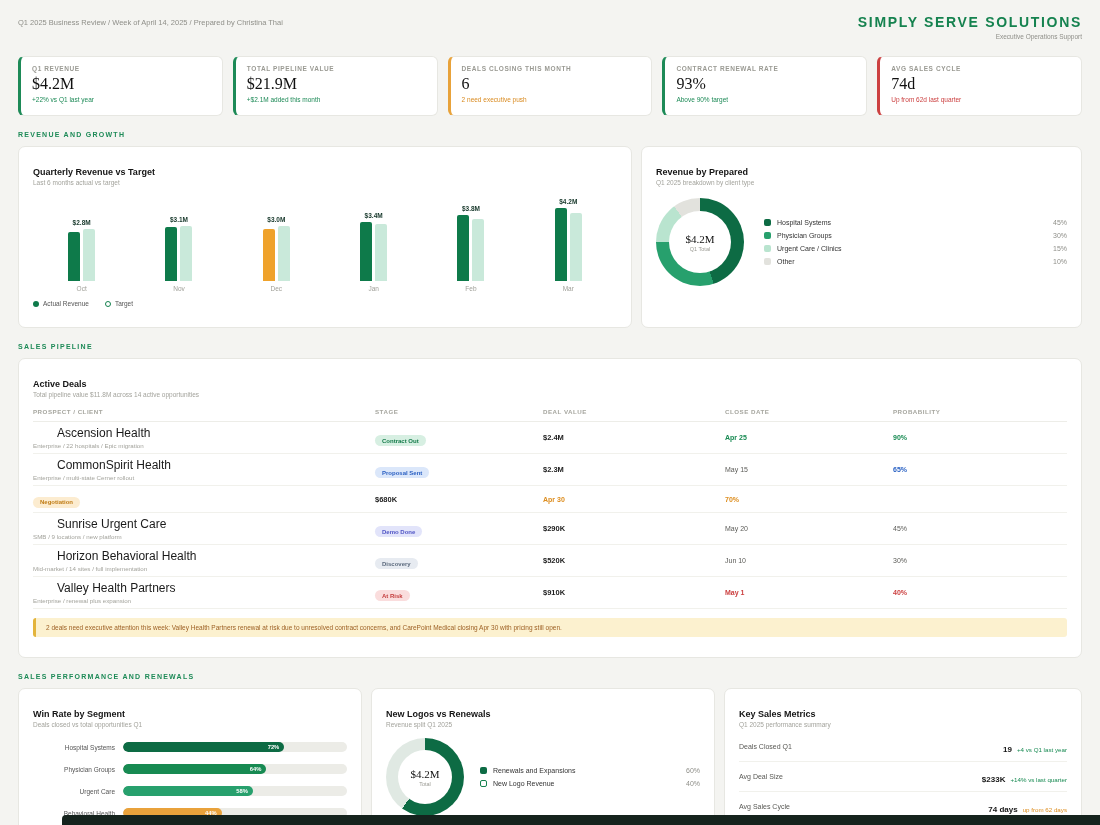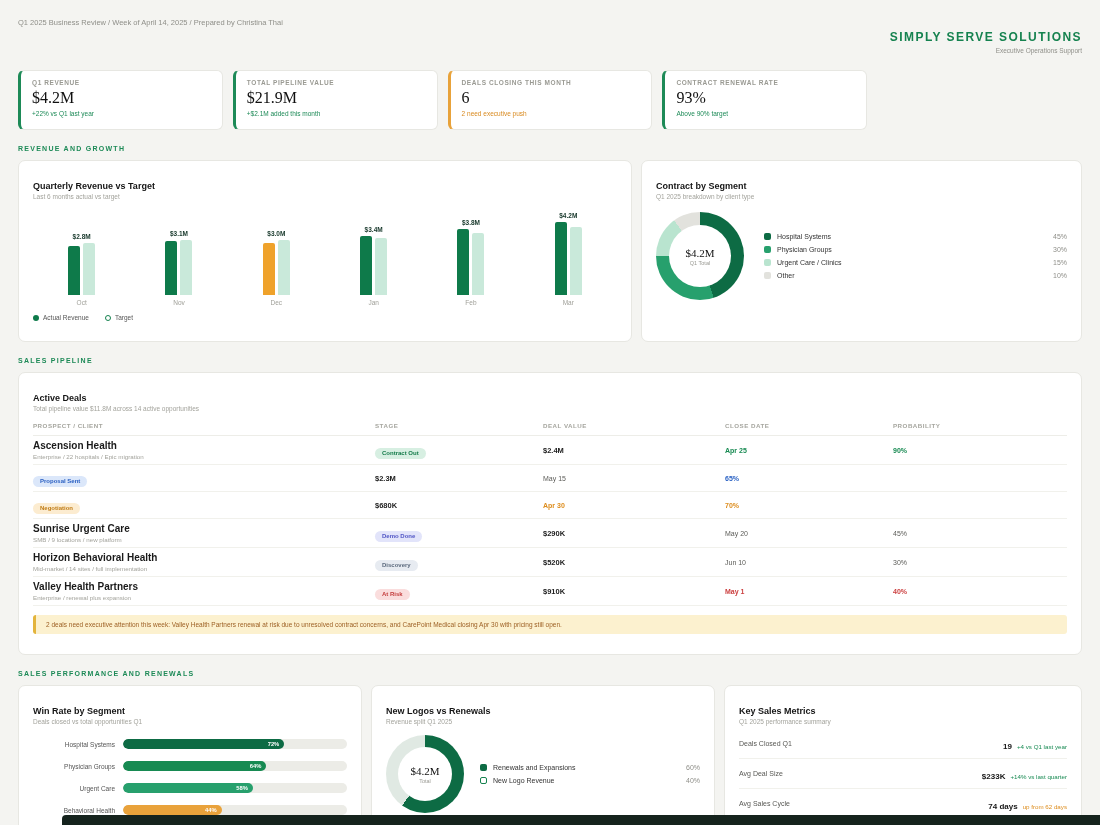--- a/index.html
+++ b/index.html
@@ -3,21 +3,21 @@
 <meta charset="utf-8">
 <style>
   * { margin:0; padding:0; box-sizing:border-box; }
   body { font-family:"Liberation Sans", sans-serif; background:#e9e9e6; }
   .page { width:1100px; height:825px; background:#f4f4f1; position:relative; padding:14px 18px 0; overflow:hidden; margin:0 auto; }
 
   
   .header { display:flex; justify-content:space-between; align-items:flex-start; }
   .title { font-family:"Liberation Serif", serif; font-size:17px; font-weight:bold; color:#141414; }
   .subtitle { font-size:7.5px; color:#8f8f89; margin-top:4px; }
-  .brand-name { font-size:12px; font-weight:bold; color:#15824f; letter-spacing:.12em; text-align:right;margin-top:16px; }
+  .brand-name { font-size:14px; font-weight:bold; color:#15824f; letter-spacing:.12em; text-align:right; }
   .brand-sub { font-size:6.5px; color:#8f8f89; margin-top:3px; text-align:right; }
 
   
   .kpi-row { display:grid; grid-template-columns:repeat(5,1fr); gap:10px; margin-top:16px; }
   .kpi-card { background:#fff; border:1px solid #e7e7e2; border-left:3px solid #1d8a57; border-radius:6px; padding:8px 11px; height:60px; }
   .kpi-label { font-size:6.5px; letter-spacing:.09em; color:#9a9a93; font-weight:bold; }
   .kpi-value { font-family:"Liberation Serif", serif; font-size:16px; color:#101010; margin-top:3px; }
   .kpi-note { font-size:6.5px; margin-top:3px; }
 
   .section-heading { font-size:7px; font-weight:bold; letter-spacing:.18em; color:#1d8a57; margin:15px 0 8px; }
@@ -49,21 +49,21 @@
   .seg-row { display:flex; align-items:center; }
   .seg-marker { width:7px; height:7px; border-radius:2px; margin-right:6px; flex-shrink:0; }
   .seg-label { font-size:7px; color:#333; flex:1; }
   .seg-pct { font-size:7px; color:#8f8f89; }
 
   
   .thead, .deal-row { display:grid; grid-template-columns:342px 168px 182px 168px 1fr; align-items:center; }
   .thead { margin-top:10px; padding-bottom:6px; border-bottom:1px solid #ededе8; border-bottom:1px solid #edede8; }
   .th-cell { font-size:6.2px; letter-spacing:.08em; color:#a6a69f; font-weight:bold; }
   .deal-row { padding:4px 0; border-bottom:1px solid #f1f1ec; }
-  .deal-name { font-size:10px; font-weight:bold; color:#1a1a1a; }
+  .deal-name { font-size:12px; font-weight:normal; color:#1a1a1a;margin-left:24px; }
   .deal-detail { font-size:6.2px; color:#a3a39c; margin-top:2px; }
   .badge { display:inline-block; font-size:6px; font-weight:bold; padding:2.5px 7px; border-radius:8px; }
   .b-green { background:#d7efe2; color:#137a49; }
   .b-blue { background:#dbe7fa; color:#2a5fc2; }
   .b-orange { background:#fcecd0; color:#c07c15; }
   .b-indigo { background:#e2e4fa; color:#5156c5; }
   .b-slate { background:#e7ebf1; color:#5d6b7e; }
   .b-red { background:#fadddd; color:#c43d3d; }
   .deal-value { font-size:7.5px; font-weight:bold; color:#222; }
   .deal-close, .deal-prob { font-size:7px; }
@@ -125,20 +125,25 @@
       <div class="kpi-card" style="border-left-color: rgb(232, 162, 58);">
         <div class="kpi-label">DEALS CLOSING THIS MONTH</div>
         <div class="kpi-value">6</div>
         <div class="kpi-note" style="color: rgb(217, 138, 31);">2 need executive push</div>
       </div>
       <div class="kpi-card" style="border-left-color: rgb(29, 138, 87);">
         <div class="kpi-label">CONTRACT RENEWAL RATE</div>
         <div class="kpi-value">93%</div>
         <div class="kpi-note" style="color: rgb(29, 138, 87);">Above 90% target</div>
       </div>
+      <div class="kpi-card" style="border-left-color: rgb(204, 65, 65);">
+        <div class="kpi-label">AVG SALES CYCLE</div>
+        <div class="kpi-value">74d</div>
+        <div class="kpi-note" style="color: rgb(204, 65, 65);">Up from 62d last quarter</div>
+      </div>
     </div>
 
   <div class="section-heading">REVENUE AND GROWTH</div>
 
   <div class="revenue-grid">
     <div class="card">
       <div class="card-title">Quarterly Revenue vs Target</div>
       <div class="card-subtitle">Last 6 months actual vs target</div>
       <div id="qchart">
           <div class="qgroup">
@@ -195,21 +200,21 @@
             <div class="ldot" style="background: rgb(14, 122, 74);"></div>
             <span class="ltext">Actual Revenue</span>
           </div>
           <div class="legend-item">
             <div class="ldot ldot-outline"></div>
             <span class="ltext">Target</span>
           </div>
         </div>
     </div>
     <div class="card">
-      <div class="card-title">Contract by Segment</div>
+      <div class="card-title">Revenue by Prepared</div>
       <div class="card-subtitle">Q1 2025 breakdown by client type</div>
       <div class="seg-body">
         <div class="donut" id="seg-donut" style="background: conic-gradient(rgb(13, 107, 68) 0deg, rgb(13, 107, 68) 162deg, rgb(39, 160, 109) 162deg, rgb(39, 160, 109) 270deg, rgb(185, 228, 207) 270deg, rgb(185, 228, 207) 324deg, rgb(226, 226, 221) 324deg, rgb(226, 226, 221) 360deg);">
           <div class="donut-hole">
             <div class="donut-value">$4.2M</div>
             <div class="donut-label">Q1 Total</div>
           </div>
         </div>
         <div class="seg-legend" id="seg-legend">
             <div class="seg-row">
@@ -254,20 +259,24 @@
           <div>
             <div class="deal-name">Ascension Health</div>
             <div class="deal-detail">Enterprise / 22 hospitals / Epic migration</div>
           </div>
           <div><span class="badge b-green">Contract Out</span></div>
           <div class="deal-value">$2.4M</div>
           <div class="deal-close t-green">Apr 25</div>
           <div class="deal-prob t-green">90%</div>
         </div>
         <div class="deal-row">
+          <div>
+            <div class="deal-name">CommonSpirit Health</div>
+            <div class="deal-detail">Enterprise / multi-state Cerner rollout</div>
+          </div>
           <div><span class="badge b-blue">Proposal Sent</span></div>
           <div class="deal-value">$2.3M</div>
           <div class="deal-close t-plain">May 15</div>
           <div class="deal-prob t-blue">65%</div>
         </div>
         <div class="deal-row">
           <div><span class="badge b-orange">Negotiation</span></div>
           <div class="deal-value">$680K</div>
           <div class="deal-close t-orange">Apr 30</div>
           <div class="deal-prob t-orange">70%</div>

